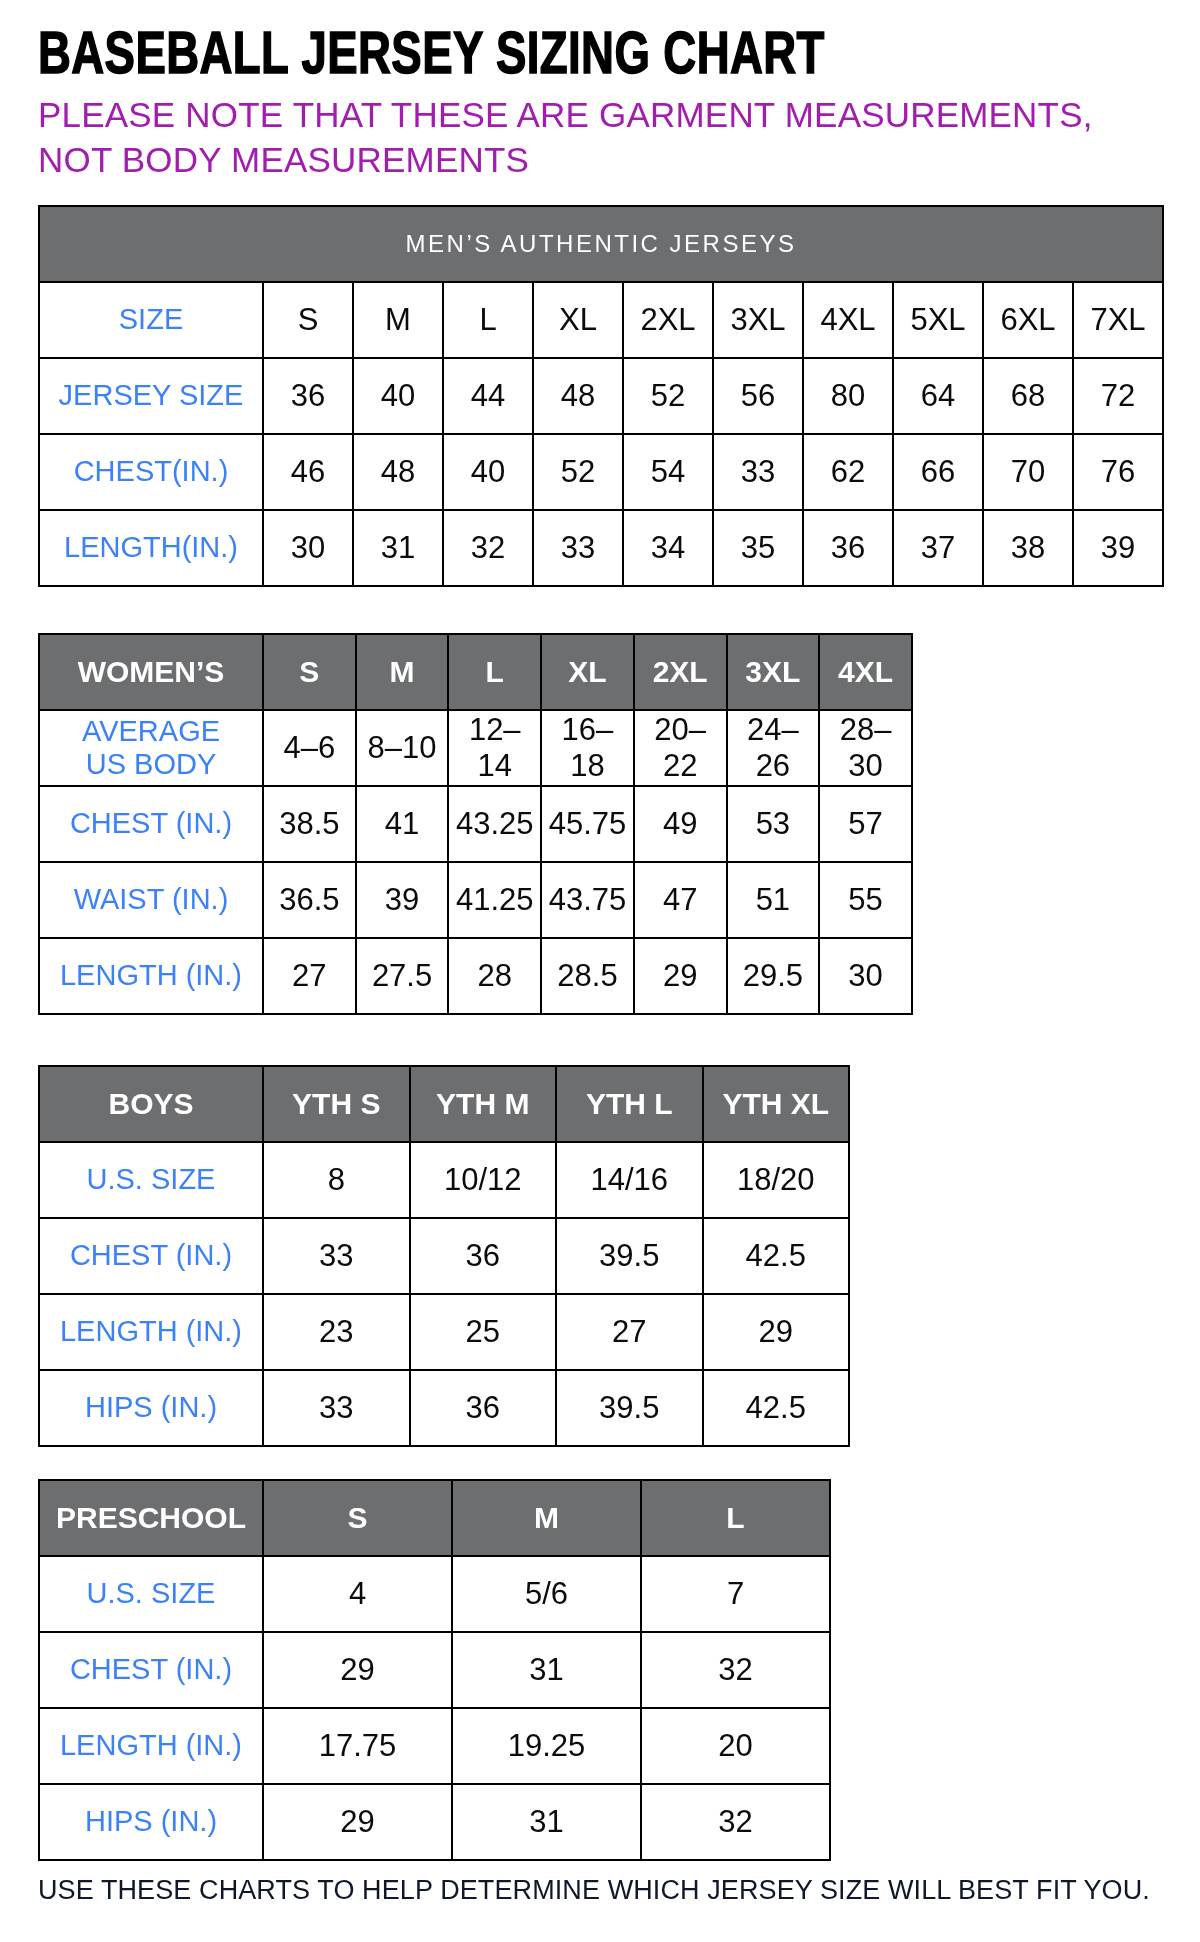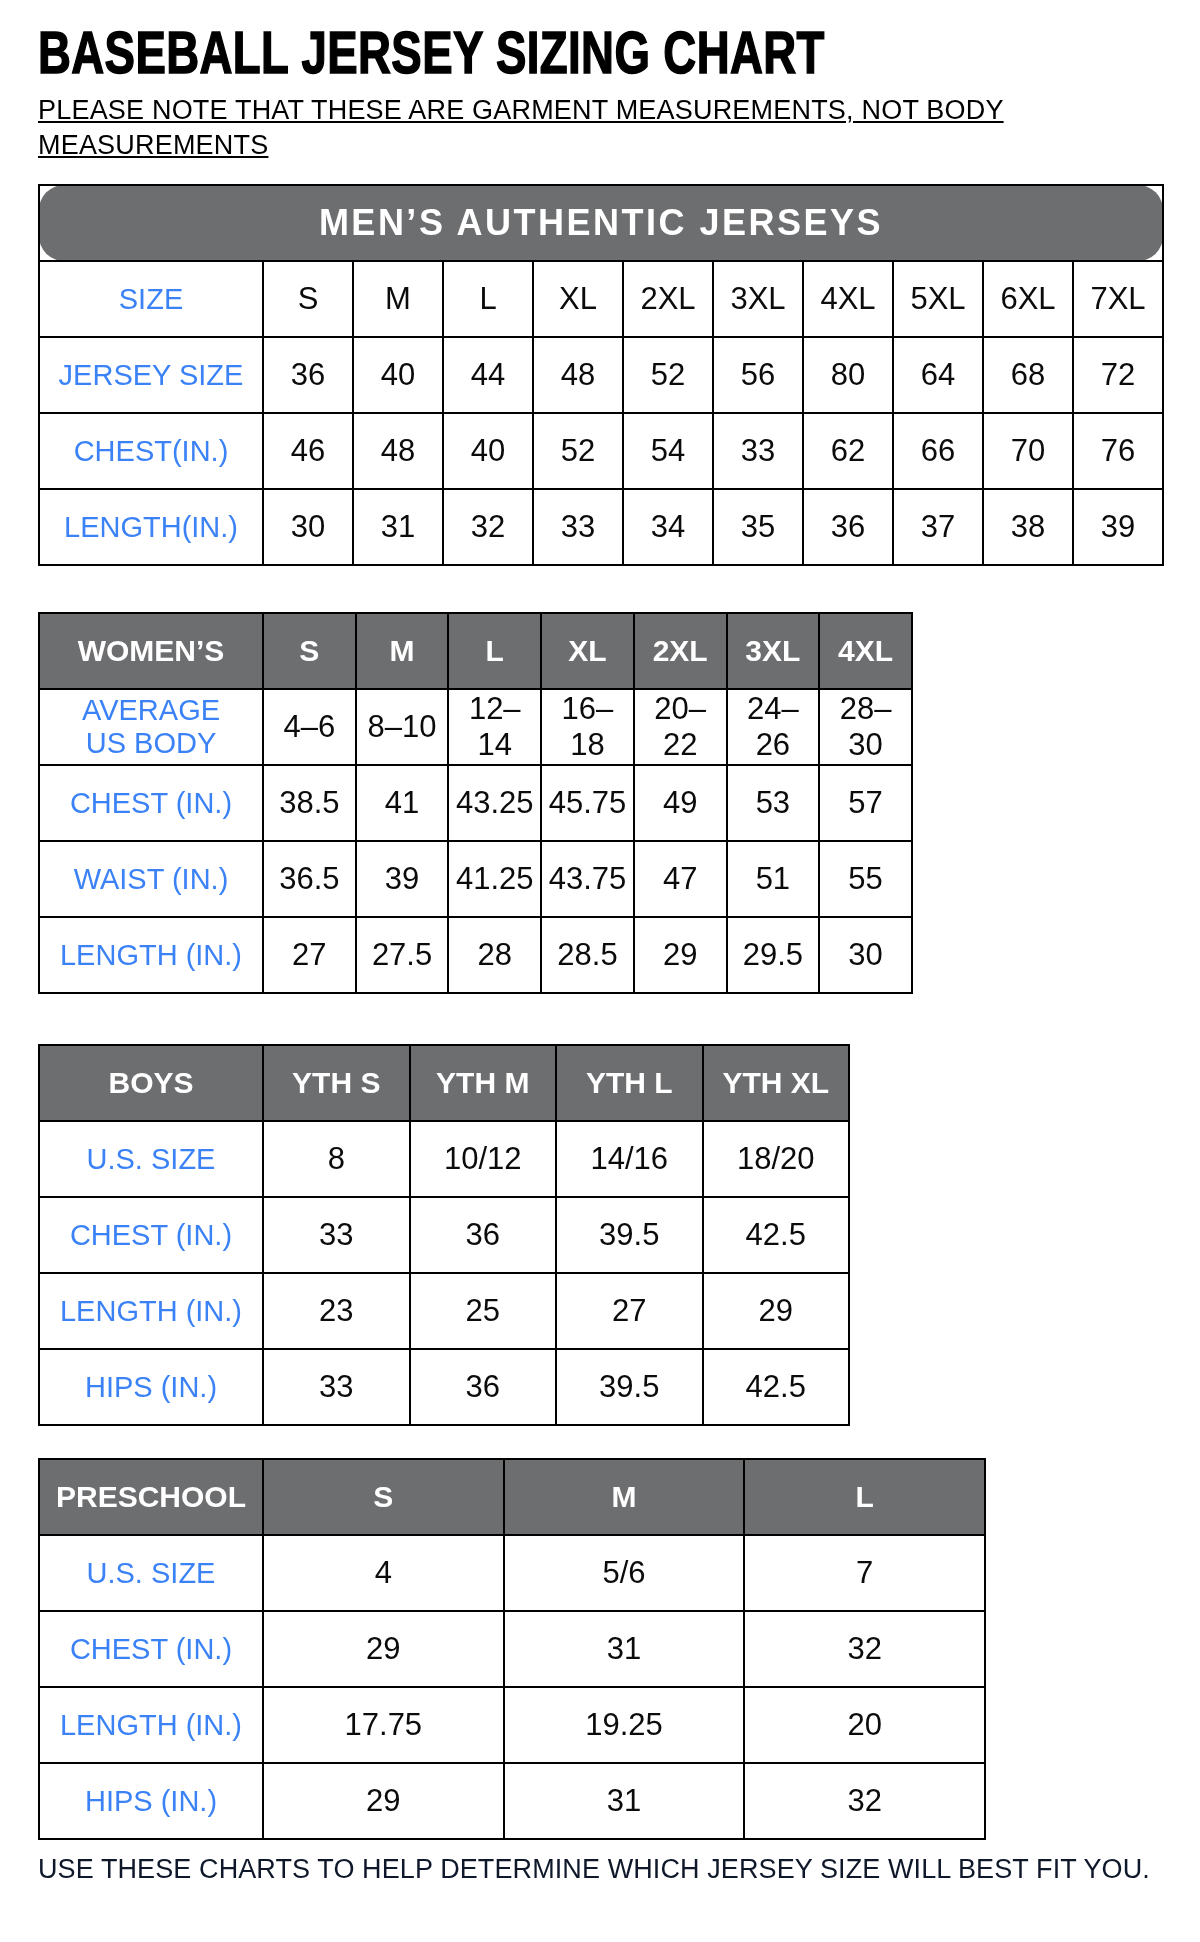--- a/index.html
+++ b/index.html
@@ -27,57 +27,55 @@
     color: #000000;
     white-space: nowrap;
     letter-spacing: 0.5px;
     transform: scaleX(0.76);
     transform-origin: left center;
     -webkit-text-stroke: 1.5px #000000;
   }
   p.note {
     margin: 0 0 22px 0;
     max-width: 1100px;
-    color: #000000;
-    font-size: 27px;
+    color: #a21caf;
+    font-size: 35px;
     line-height: 1.28;
     font-weight: 400;
     letter-spacing: 0.2px;
-    text-decoration: underline;
   }
   table.tbl {
     border-collapse: collapse;
     table-layout: fixed;
   }
   .tbl td {
     border: 2px solid #000000;
     text-align: center;
     vertical-align: middle;
     height: 76px;
     padding: 0 4px;
     white-space: pre-line;
     box-sizing: border-box;
     overflow: hidden;
   }
   col.label-col { width: 224px; }
   .tbl-mens      { width: 1126px; margin: 0 0 46px 0; }
   .tbl-womens    { width: 875px;  margin: 0 0 50px 0; }
   .tbl-boys      { width: 812px;  margin: 0 0 32px 0; }
-  .tbl-preschool { width: 948px;  margin: 0 0 14px 0; border-radius: 21px; }
+  .tbl-preschool { width: 793px;  margin: 0 0 14px 0; border-radius: 21px; }
   .bar-cell {
     background: #6d6e70;
     color: #ffffff;
     font-weight: 700;
     font-size: 30px;
   }
   .title-cell {
-    font-weight: 700;
-    font-size: 36px;
+    font-weight: 400;
+    font-size: 24px;
     letter-spacing: 2.5px;
-    border-radius: 25px;
   }
   .label-cell { font-size: 29px; color: #3b82f6; }
   .data-cell  { font-size: 31px; color: #0b0b0b; }
   p.footer {
     margin: 0;
     color: #0f172a;
     font-size: 27px;
     font-weight: 400;
     letter-spacing: 0.1px;
     white-space: nowrap;

